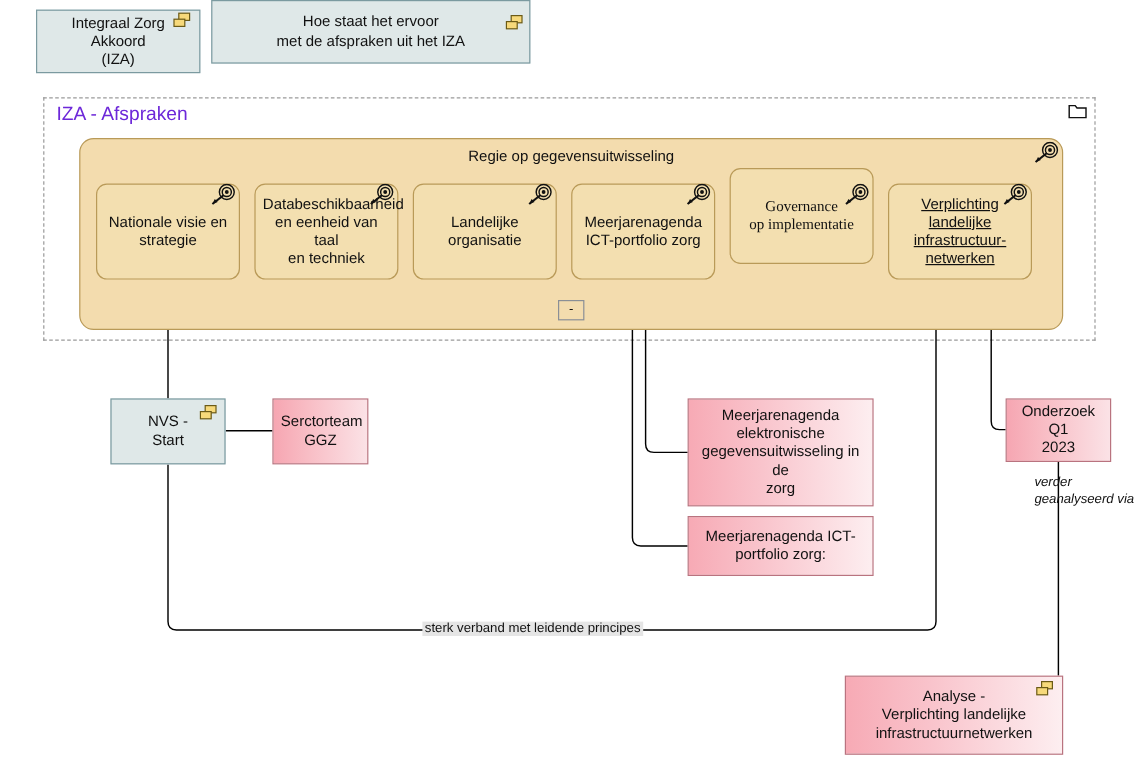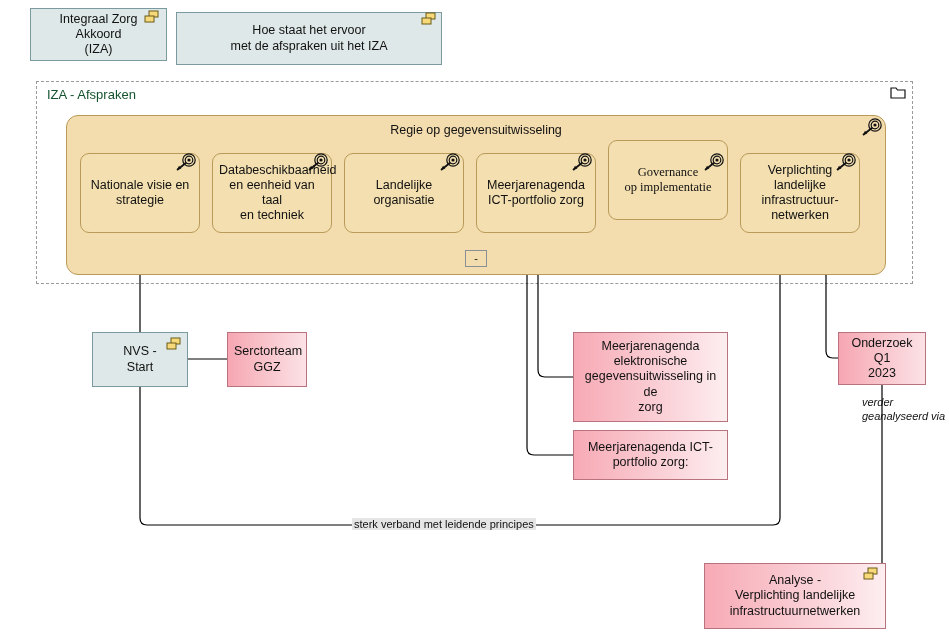--- a/index.html
+++ b/index.html
@@ -42,21 +42,21 @@
     background:linear-gradient(to right,#f7aab5 0%,#f9c4cc 40%,#fdeef0 100%);
     border:1px solid #b9737f;font-size:12.5px;
   }
 
   
   .dashed-container{
     position:absolute;box-sizing:border-box;
     border:1px dashed #9a9a9a;background:transparent;z-index:1;
   }
   .container-title{
-    position:absolute;left:10px;top:5px;font-size:13px;color:#14532d;
+    position:absolute;left:10px;top:5px;font-size:16px;color:#6d28d9;
   }
 
   
   .collapse-btn{
     position:absolute;box-sizing:border-box;
     border:1px solid #8a8f96;background:#f3dcae;
     display:flex;align-items:center;justify-content:center;
     font-size:11px;line-height:1;color:#111;z-index:7;
   }
 
@@ -78,21 +78,21 @@
   <div class="node viewref" style="left:8px;top:8px;width:137px;height:53px;">
     <span class="lbl">Integraal Zorg Akkoord<br>(IZA)</span>
   </div>
   <span class="ico" style="left:122px;top:10px;">
     <svg width="18" height="16" viewBox="0 0 18 16">
       <rect x="5" y="1" width="9" height="6" fill="#f7d97a" stroke="#6b5a16" stroke-width="1"></rect>
       <rect x="1" y="6" width="9" height="6" fill="#f7d97a" stroke="#6b5a16" stroke-width="1"></rect>
     </svg>
   </span>
 
-  <div class="node viewref" style="left:154px;top:12px;width:266px;height:53px;">
+  <div class="node viewref" style="left:154px;top:0;width:266px;height:53px;">
     <span class="lbl">Hoe staat het ervoor<br>met de afspraken uit het IZA</span>
   </div>
   <span class="ico" style="left:399px;top:12px;">
     <svg width="18" height="16" viewBox="0 0 18 16">
       <rect x="5" y="1" width="9" height="6" fill="#f7d97a" stroke="#6b5a16" stroke-width="1"></rect>
       <rect x="1" y="6" width="9" height="6" fill="#f7d97a" stroke="#6b5a16" stroke-width="1"></rect>
     </svg>
   </span>
 
   <div class="dashed-container" style="left:14px;top:81px;width:877px;height:203px;">
@@ -175,21 +175,21 @@
   <span class="ico" style="left:680px;top:153px;">
     <svg width="24" height="22" viewBox="0 0 24 22">
       <circle cx="15" cy="7" r="6.2" fill="none" stroke="#111" stroke-width="1.2"></circle>
       <circle cx="15" cy="7" r="3.8" fill="none" stroke="#111" stroke-width="1.2"></circle>
       <circle cx="15" cy="7" r="1.6" fill="#111"></circle>
       <path d="M3 17 L12.5 9.5" stroke="#111" stroke-width="1.8"></path>
       <path d="M3 17 L7.4 15.4 L5 12.8 Z" fill="#111"></path>
     </svg>
   </span>
 
-  <div class="node goal" style="left:718px;top:153px;width:120px;height:80px;">
+  <div class="node goal" style="left:718px;top:153px;width:120px;height:80px;text-decoration:underline;">
     <span class="lbl">Verplichting<br>landelijke<br>infrastructuur-<br>netwerken</span>
   </div>
   <span class="ico" style="left:812px;top:153px;">
     <svg width="24" height="22" viewBox="0 0 24 22">
       <circle cx="15" cy="7" r="6.2" fill="none" stroke="#111" stroke-width="1.2"></circle>
       <circle cx="15" cy="7" r="3.8" fill="none" stroke="#111" stroke-width="1.2"></circle>
       <circle cx="15" cy="7" r="1.6" fill="#111"></circle>
       <path d="M3 17 L12.5 9.5" stroke="#111" stroke-width="1.8"></path>
       <path d="M3 17 L7.4 15.4 L5 12.8 Z" fill="#111"></path>
     </svg>

